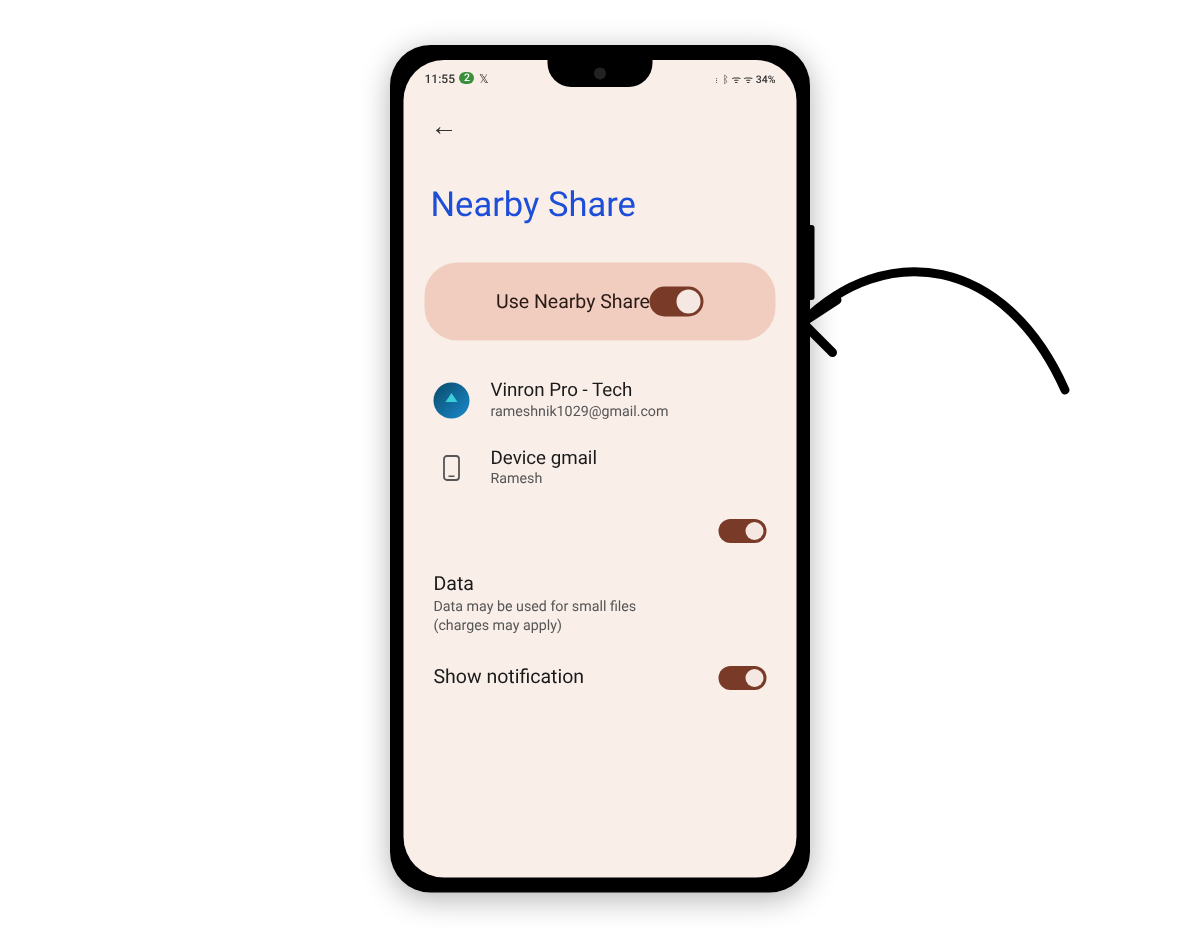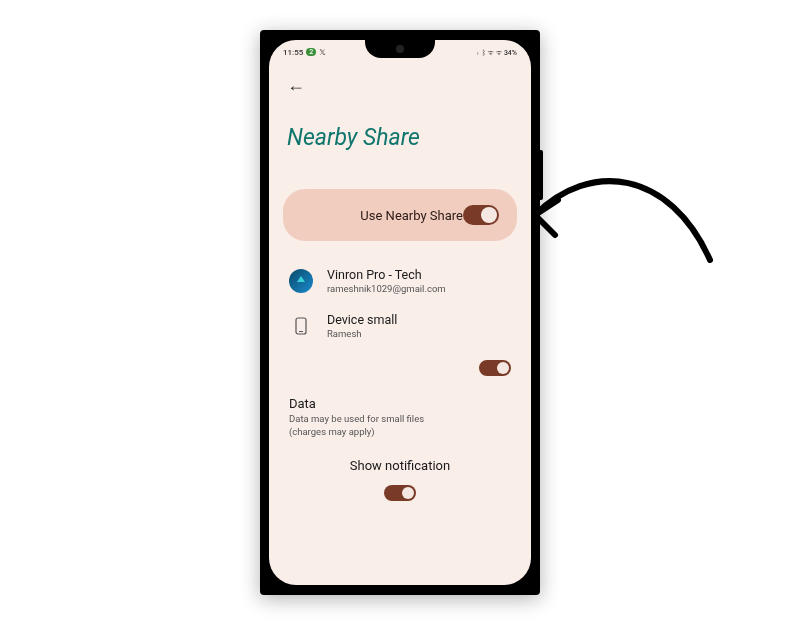--- a/index.html
+++ b/index.html
@@ -15,21 +15,21 @@
     }
     .phone-wrapper {
       position: absolute;
       left: 260px;
       top: 30px;
     }
     .phone-frame {
       width: 280px;
       height: 565px;
       background: #000;
-      border-radius: 4px;
+      border-radius: 27px;
       padding: 10px 9px;
       position: relative;
       box-shadow: 0 4px 20px rgba(0,0,0,0.3);
     }
     .side-button {
       position: absolute;
       right: -3px;
       top: 120px;
       width: 3px;
       height: 50px;
@@ -82,31 +82,30 @@
       padding: 0 3px;
       border-radius: 5px;
       font-size: 7px;
     }
     .content { padding: 8px 0 0; }
     .back-row { padding: 6px 18px; }
     .back-icon { font-size: 18px; color: #333; display: inline-block; }
     .page-title {
       font-size: 23px;
       font-weight: 400;
-      color: #0f766e;
-      padding: 22px 18px 38px;
-      font-style: italic;
+      color: #1d4ed8;
+      padding: 22px 18px 25px;
     }
     .primary-toggle-card {
       background: #f0cdbf;
       margin: 0 14px 18px;
       border-radius: 22px;
       padding: 16px 18px;
       display: flex;
-      justify-content: flex-end;
+      justify-content: center;
       align-items: center;
     }
     .primary-toggle-label { font-size: 13px; color: #2a1a15; font-weight: 400; }
     .toggle {
       width: 36px;
       height: 20px;
       background: #7a3a28;
       border-radius: 20px;
       position: relative;
     }
@@ -237,41 +236,41 @@
         </div>
 
         <div class="list-item">
           <div class="device-icon-wrap">
             <svg width="12" height="18" viewBox="0 0 12 18">
                 <rect x="1" y="1" width="10" height="16" rx="2" fill="none" stroke="#555" stroke-width="1.2"></rect>
                 <rect x="4" y="14" width="4" height="1" fill="#555"></rect>
               </svg>
           </div>
           <div class="item-text">
-            <div class="item-title">Device small</div>
+            <div class="item-title">Device gmail</div>
             <div class="item-subtitle">Ramesh</div>
           </div>
         </div>
 
         <div class="setting-row">
           <div class="setting-text">
           </div>
           <div class="toggle-sm">
             <div class="toggle-sm-thumb"></div>
           </div>
         </div>
 
         <div class="setting-row">
           <div class="setting-text">
             <div class="setting-title">Data</div>
             <div class="setting-desc">Data may be used for small files (charges may apply)</div>
           </div>
         </div>
 
-        <div class="setting-row" style="padding-bottom:0;flex-direction:column;">
+        <div class="setting-row" style="padding-bottom:0;">
           <div class="setting-text">
             <div class="setting-title">Show notification</div>
           </div>
           <div class="toggle-sm">
             <div class="toggle-sm-thumb"></div>
           </div>
         </div>
 
       </div>
     </div>

